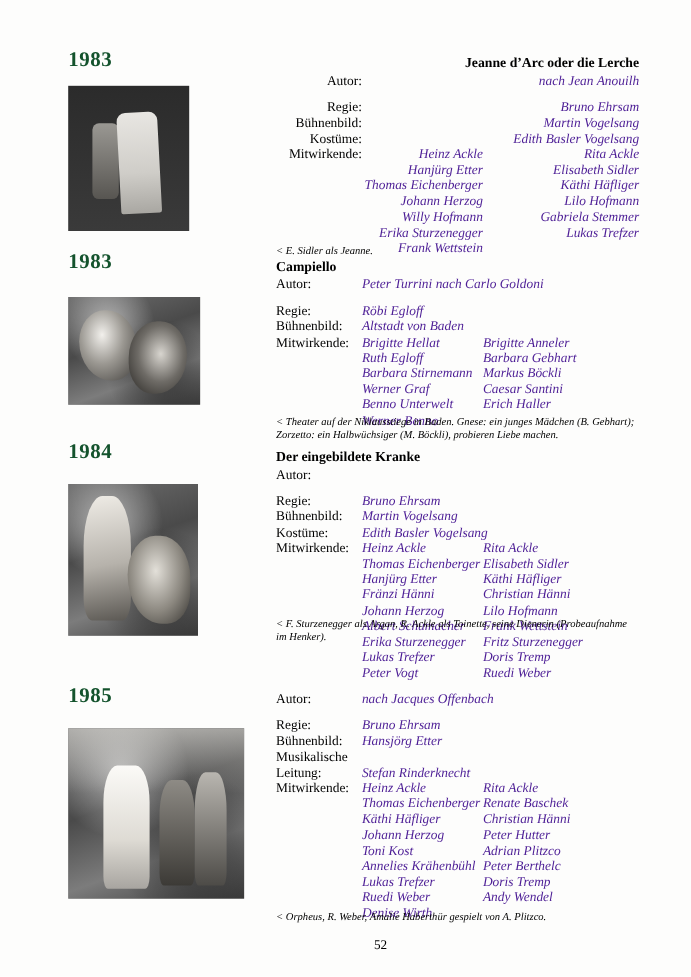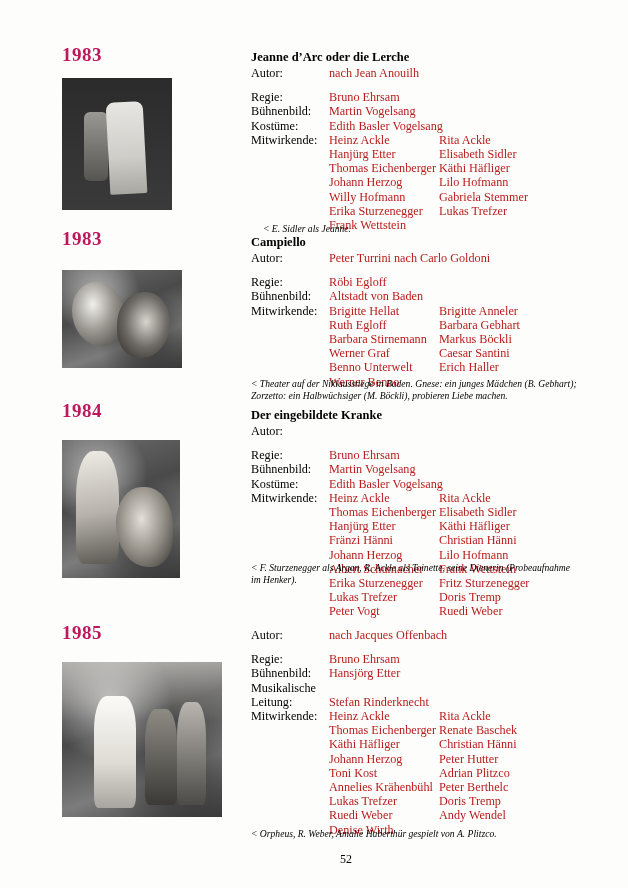--- a/index.html
+++ b/index.html
@@ -27,21 +27,21 @@
     left: 0;
     width: 628px;
   }
   .year {
     position: absolute;
     left: 62px;
     font-family: "Liberation Serif", serif;
     font-weight: bold;
     font-size: 19px;
     letter-spacing: 0.5px;
-    color: #be185d;
+    color: #14532d;
   }
   .photo {
     position: absolute;
     left: 62px;
     background: #8d8d8d;
     overflow: hidden;
     border: 0;
   }
   .photo .inner {
     position: absolute;
@@ -64,21 +64,22 @@
     font-size: 12.2px;
     line-height: 14.2px;
   }
   .lbl {
     width: 78px;
     flex: 0 0 78px;
     color: #000;
   }
   .val {
     flex: 1 1 auto;
-    color: #b91c1c;
+    color: #4c1d95;
+    font-style: italic;
   }
   .two-col {
     display: flex;
   }
   .col-a {
     width: 110px;
     flex: 0 0 110px;
   }
   .col-b {
     flex: 1 1 auto;
@@ -176,21 +177,21 @@
 <div class="page">
 
   <div class="entry" style="top:0;">
     <div class="year" style="top:44px;">1983</div>
     <div class="photo ph1" style="top:78px; width:110px; height:132px;">
       <div class="inner">
         <div class="fig2"></div>
         <div class="fig"></div>
       </div>
     </div>
-    <div class="text-col" style="top:50px;">
+    <div class="text-col" style="top:50px;text-align:right;">
       <div class="title">Jeanne d’Arc oder die Lerche</div>
       <div class="row">
         <div class="lbl">Autor:</div>
         <div class="val">nach Jean Anouilh</div>
       </div>
       <div class="gap"></div>
       <div class="row">
         <div class="lbl">Regie:</div>
         <div class="val">Bruno Ehrsam</div>
       </div>
@@ -218,21 +219,21 @@
             <div>Rita Ackle</div>
             <div>Elisabeth Sidler</div>
             <div>Käthi Häfliger</div>
             <div>Lilo Hofmann</div>
             <div>Gabriela Stemmer</div>
             <div>Lukas Trefzer</div>
           </div>
         </div>
       </div>
     </div>
-    <div class="caption" style="position:absolute; left:251px; top:217px; width:330px;margin-left:12px;">&lt; E. Sidler als Jeanne.</div>
+    <div class="caption" style="position:absolute; left:251px; top:217px; width:330px;">&lt; E. Sidler als Jeanne.</div>
   </div>
 
   <div class="entry" style="top:0;">
     <div class="year" style="top:228px;">1983</div>
     <div class="photo ph2" style="top:270px; width:120px; height:98px;">
       <div class="inner ph-grain">
         <div class="blobA"></div>
         <div class="blobB"></div>
       </div>
     </div>

